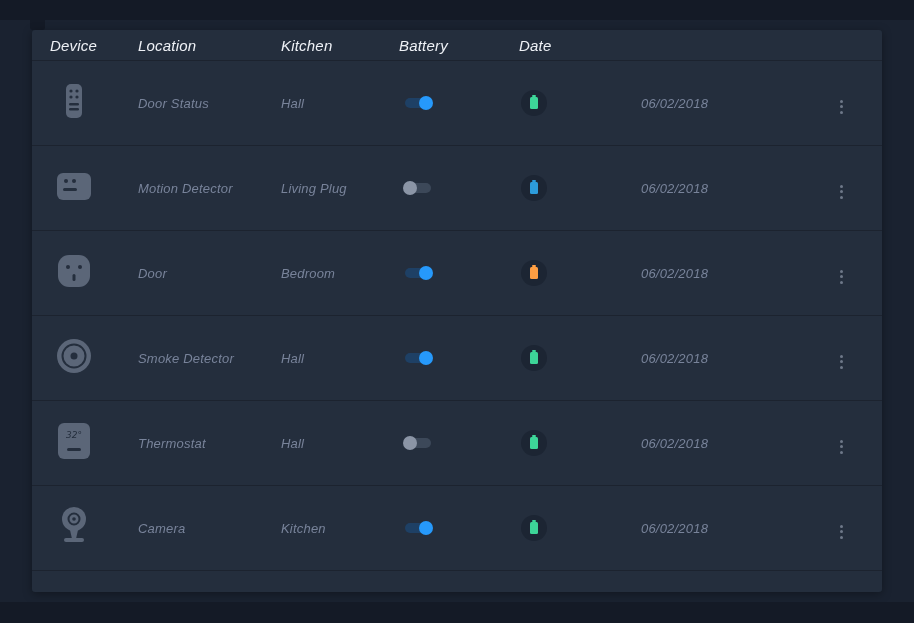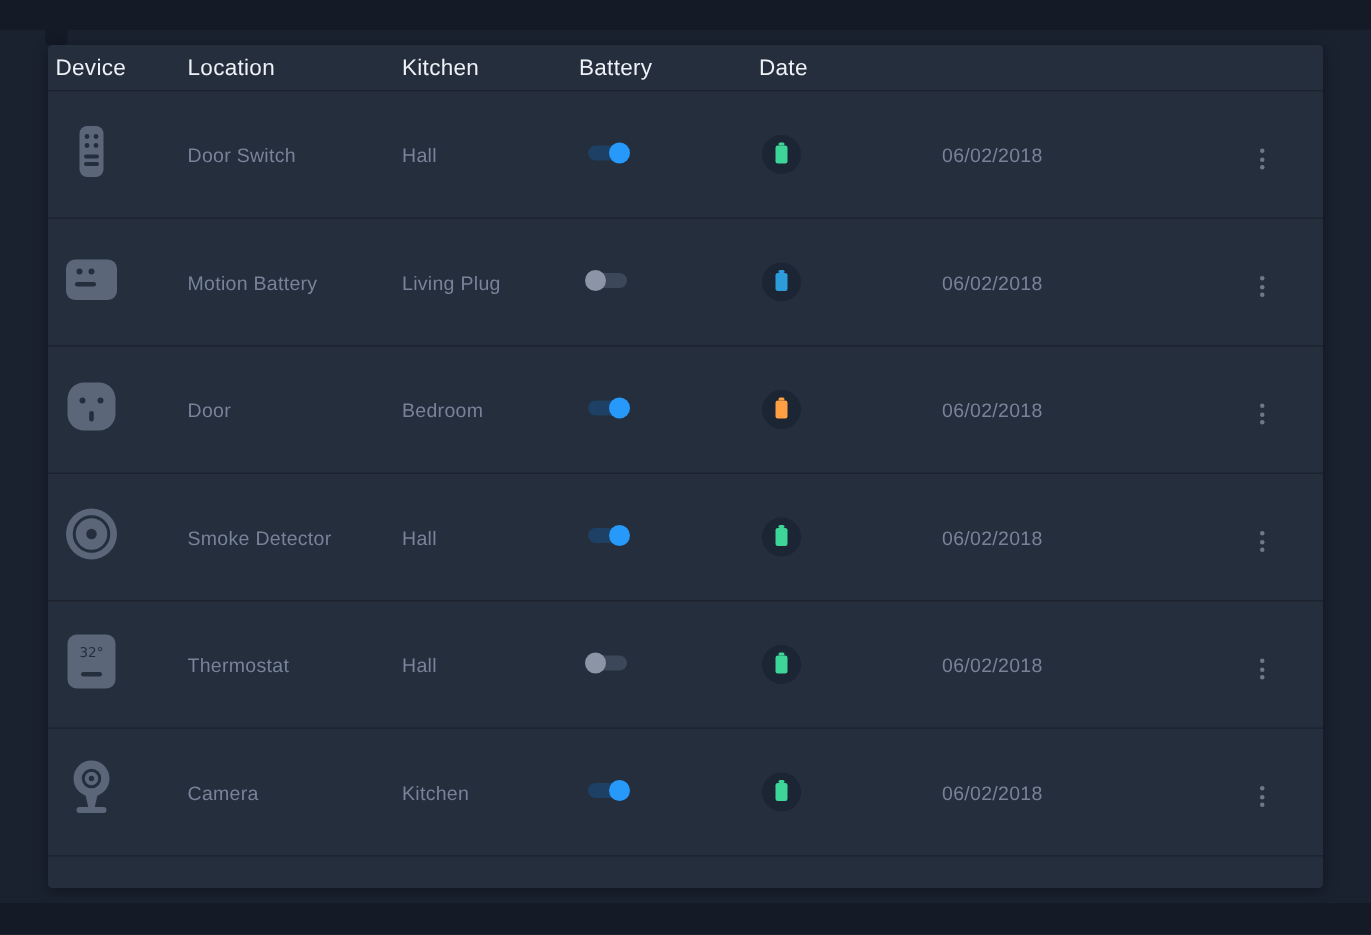--- a/index.html
+++ b/index.html
@@ -23,21 +23,22 @@
   }
   .panel{
     position:absolute;top:30px;left:32px;width:850px;height:562px;
     background:#242e3d;border-radius:3px;
     box-shadow:0 2px 10px rgba(0,0,0,0.35);
   }
   .grid{
     display:grid;
     grid-template-columns:88px 143px 118px 120px 122px 1fr 56px;
     align-items:center;
-    padding-left:5px;
+    padding-left:18px;
+    font-style:italic;
   }
   .thead{
     height:30px;
     border-bottom:1px solid rgba(0,0,0,0.22);
   }
   .th{
     color:#eef1f6;font-size:15px;font-weight:400;letter-spacing:.2px;
   }
   .row{
     height:84px;
@@ -101,21 +102,21 @@
   <div class="grid row">
     <div><span class="device-icon"><svg viewBox="0 0 44 44">
               <rect x="14" y="5" width="16" height="34" rx="5" fill="#5b6678"></rect>
               <circle cx="19" cy="12" r="1.6" fill="#242e3d"></circle>
               <circle cx="25" cy="12" r="1.6" fill="#242e3d"></circle>
               <circle cx="19" cy="18" r="1.6" fill="#242e3d"></circle>
               <circle cx="25" cy="18" r="1.6" fill="#242e3d"></circle>
               <rect x="17" y="24" width="10" height="2.6" rx="1.3" fill="#242e3d"></rect>
               <rect x="17" y="29" width="10" height="2.6" rx="1.3" fill="#242e3d"></rect>
             </svg></span></div>
-    <div class="cell-text">Door Switch</div>
+    <div class="cell-text">Door Status</div>
     <div class="cell-text">Hall</div>
     <div>
       <span class="toggle on"><span class="knob"></span></span>
     </div>
     <div>
       <span class="batt-badge">
             <span class="batt" style="color: rgb(61, 213, 152);"></span>
           </span>
     </div>
     <div class="cell-text">06/02/2018</div>
@@ -128,21 +129,21 @@
     </div>
   </div>
 
   <div class="grid row">
     <div><span class="device-icon"><svg viewBox="0 0 44 44">
               <rect x="5" y="9" width="34" height="27" rx="6" fill="#5b6678"></rect>
               <circle cx="14" cy="17" r="2" fill="#242e3d"></circle>
               <circle cx="22" cy="17" r="2" fill="#242e3d"></circle>
               <rect x="11" y="24" width="14" height="3" rx="1.5" fill="#242e3d"></rect>
             </svg></span></div>
-    <div class="cell-text">Motion Battery</div>
+    <div class="cell-text">Motion Detector</div>
     <div class="cell-text">Living Plug</div>
     <div>
       <span class="toggle off"><span class="knob"></span></span>
     </div>
     <div>
       <span class="batt-badge">
             <span class="batt" style="color: rgb(45, 156, 219);"></span>
           </span>
     </div>
     <div class="cell-text">06/02/2018</div>

